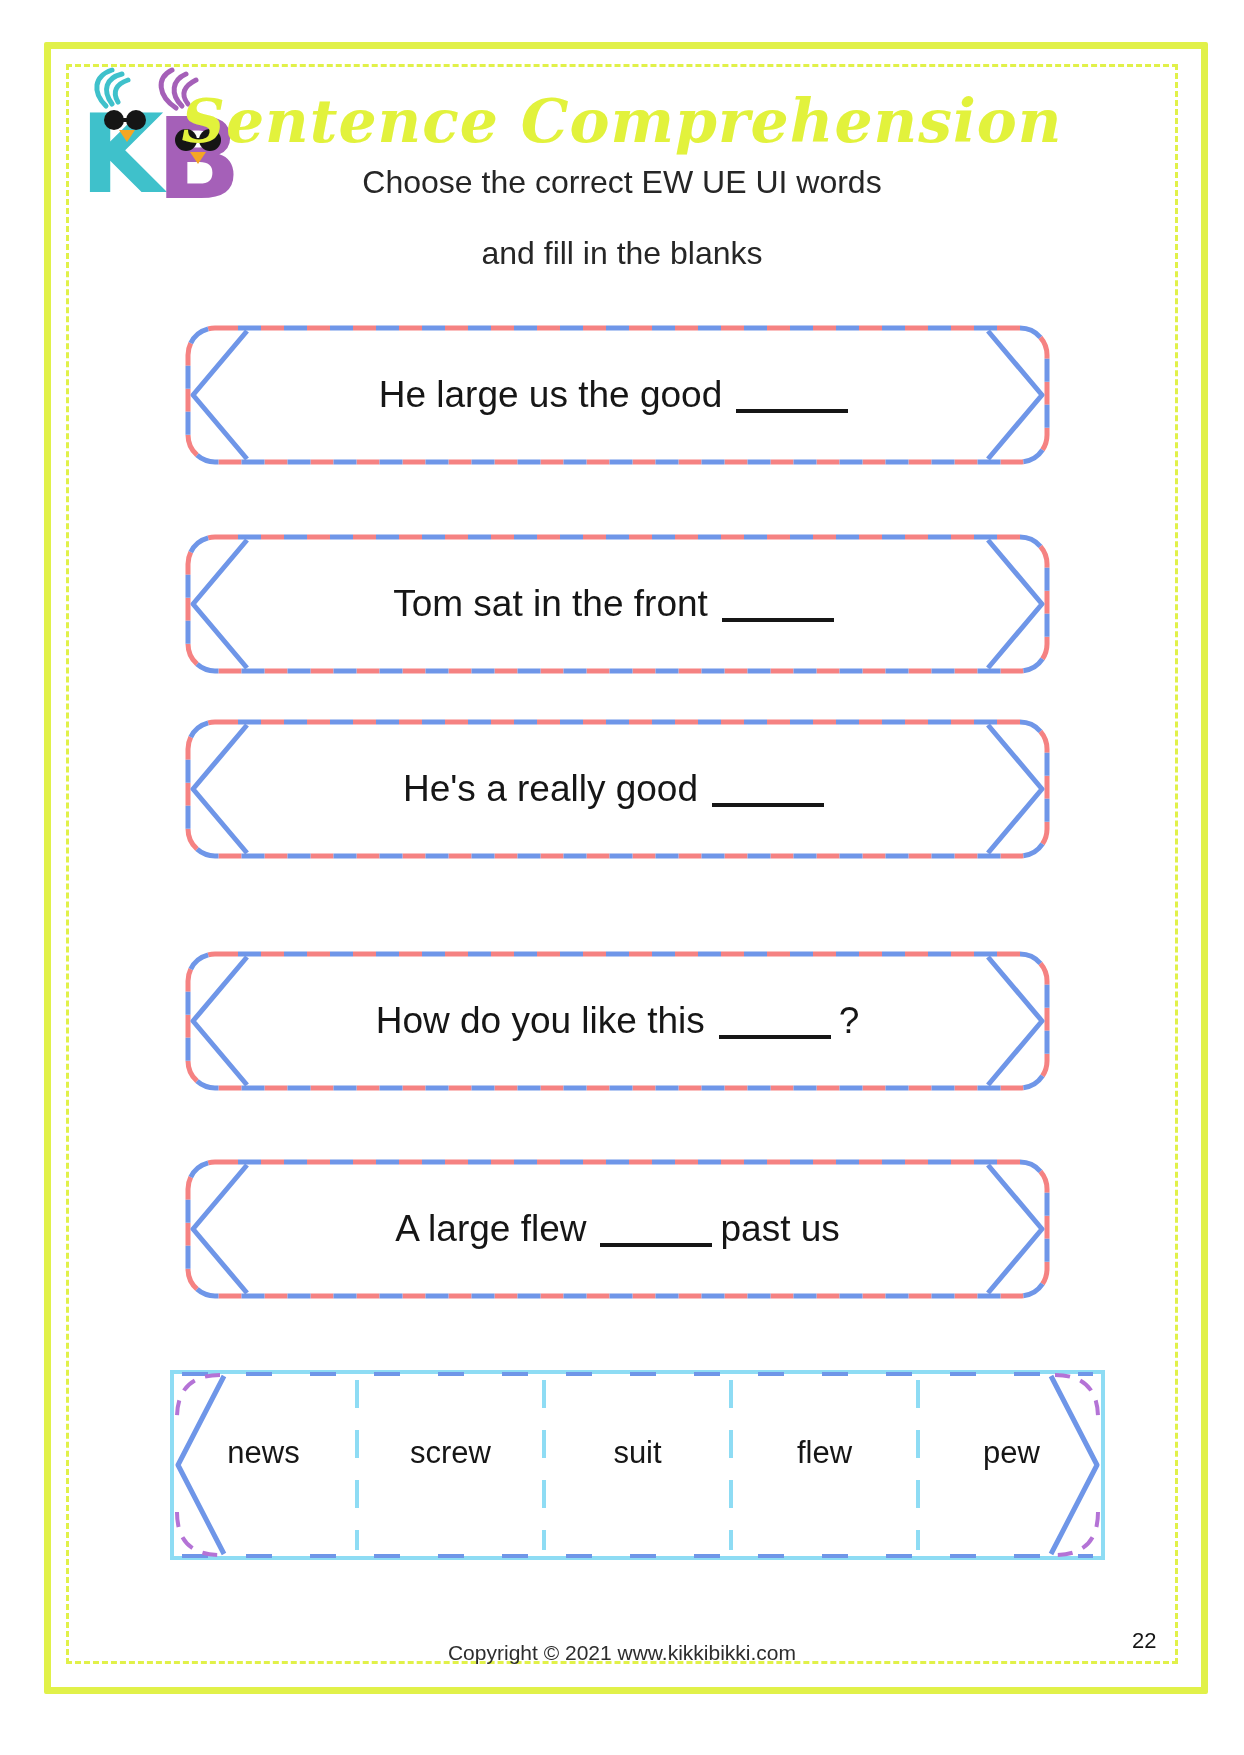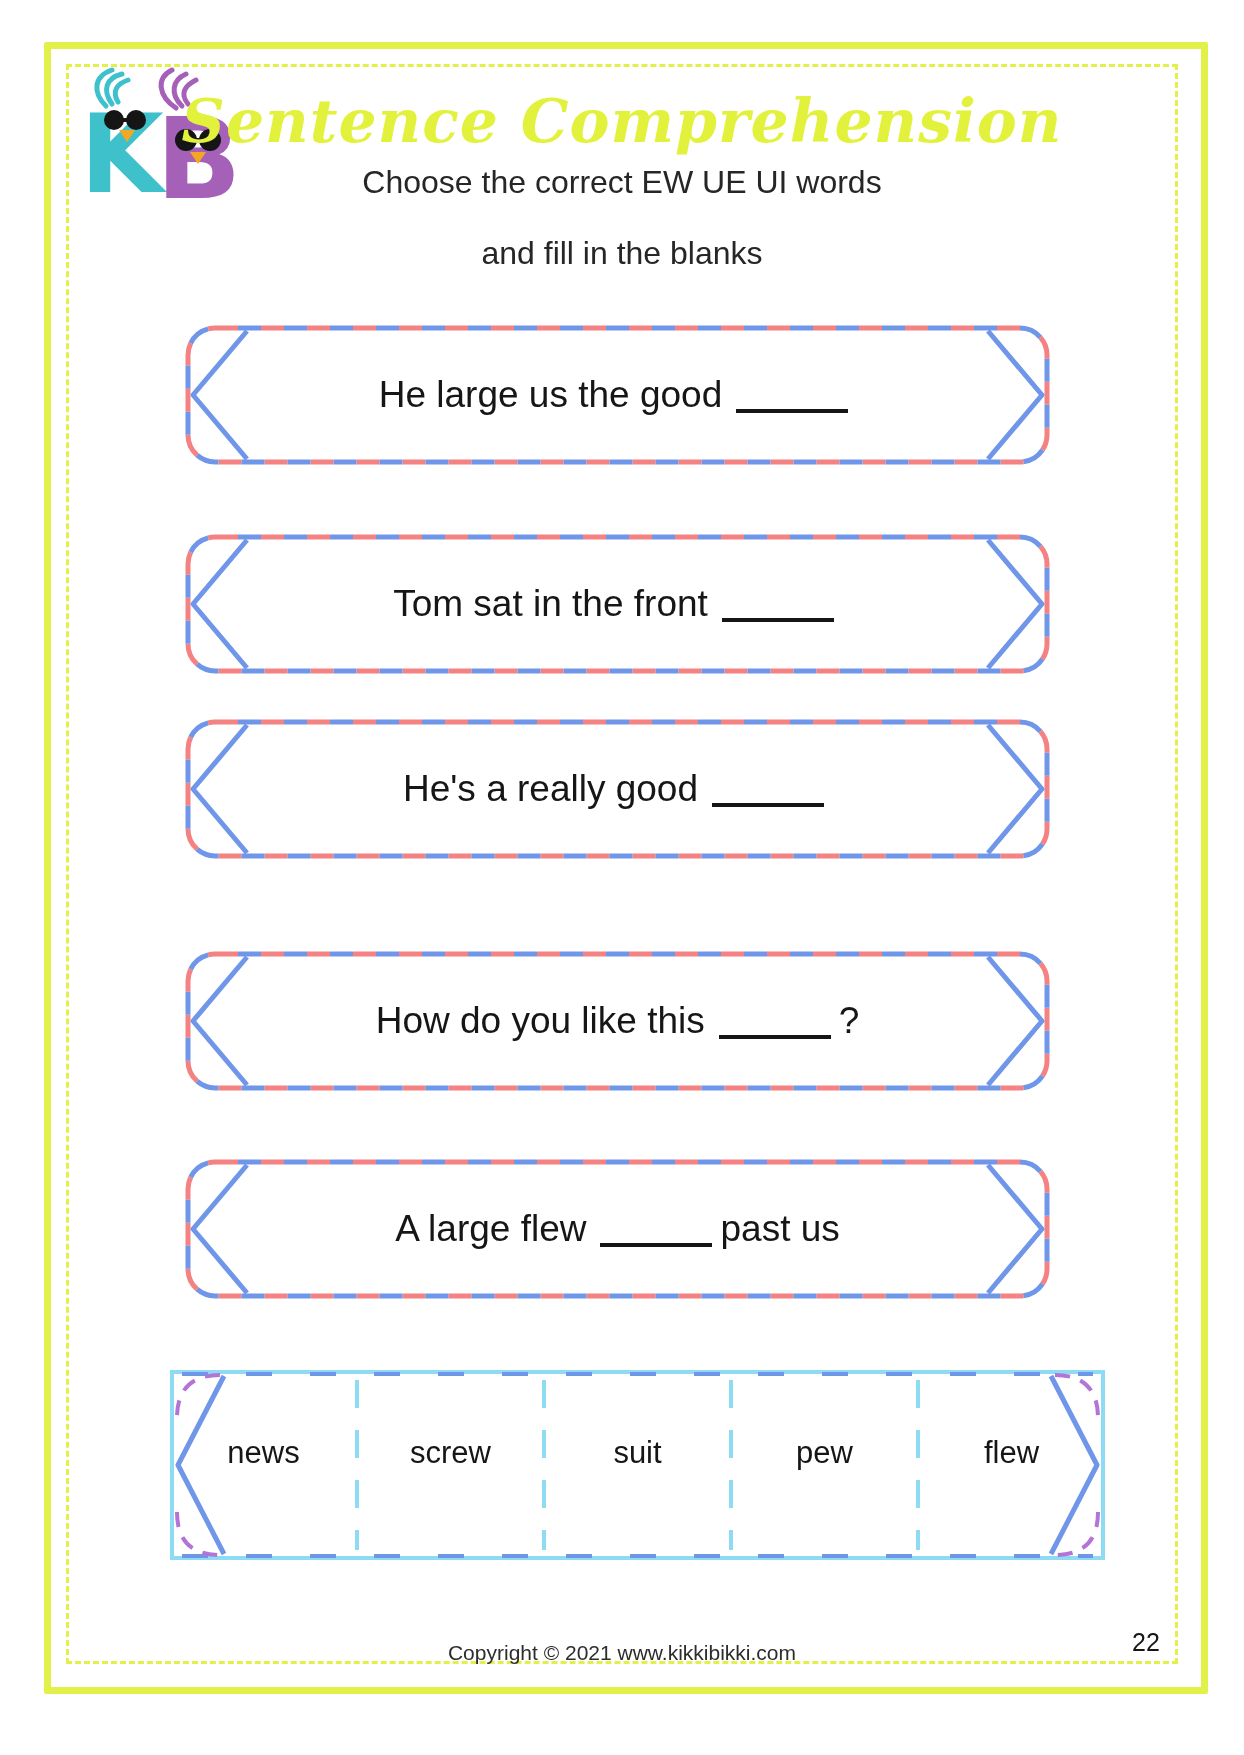--- a/index.html
+++ b/index.html
@@ -41,21 +41,21 @@
   
   .bank{ position:absolute; left:170px; top:1370px; width:935px; height:166px; }
   .bank-svg{ position:absolute; inset:0; }
   .bank-row{ position:absolute; inset:0; display:flex; }
   .bank-cell{
     flex:1 1 0; display:flex; align-items:center; justify-content:center;
     font-size:31px; color:#161616;
   }
   
   .copyright{ position:absolute; left:0; right:0; top:1641px; text-align:center; font-size:21px; color:#2d2d2d; }
-  .page-num{ position:absolute; left:1132px; top:1628px; font-size:25px; color:#161616; }
+  .page-num{ position:absolute; left:1132px; top:1628px; font-size:22px; color:#161616; }
 </style>
 </head>
 <body>
 
 <div class="page">
 
   <svg width="0" height="0" style="position:absolute" aria-hidden="true">
     <defs>
       <g id="qborder">
         <rect x="3" y="3" width="859" height="134" rx="27" fill="none" stroke="#f58282" stroke-width="5" stroke-dasharray="23 23"></rect>
@@ -151,24 +151,24 @@
       <div class="bank-cell">
           <span>news</span>
         </div>
       <div class="bank-cell">
           <span>screw</span>
         </div>
       <div class="bank-cell">
           <span>suit</span>
         </div>
       <div class="bank-cell">
-          <span>pew</span>
+          <span>flew</span>
         </div>
       <div class="bank-cell">
-          <span>flew</span>
+          <span>pew</span>
         </div>
     </div>
   </div>
 
   <div class="copyright">Copyright © 2021 www.kikkibikki.com</div>
   <div class="page-num">22</div>
 
 </div>
 
 </body></html>

